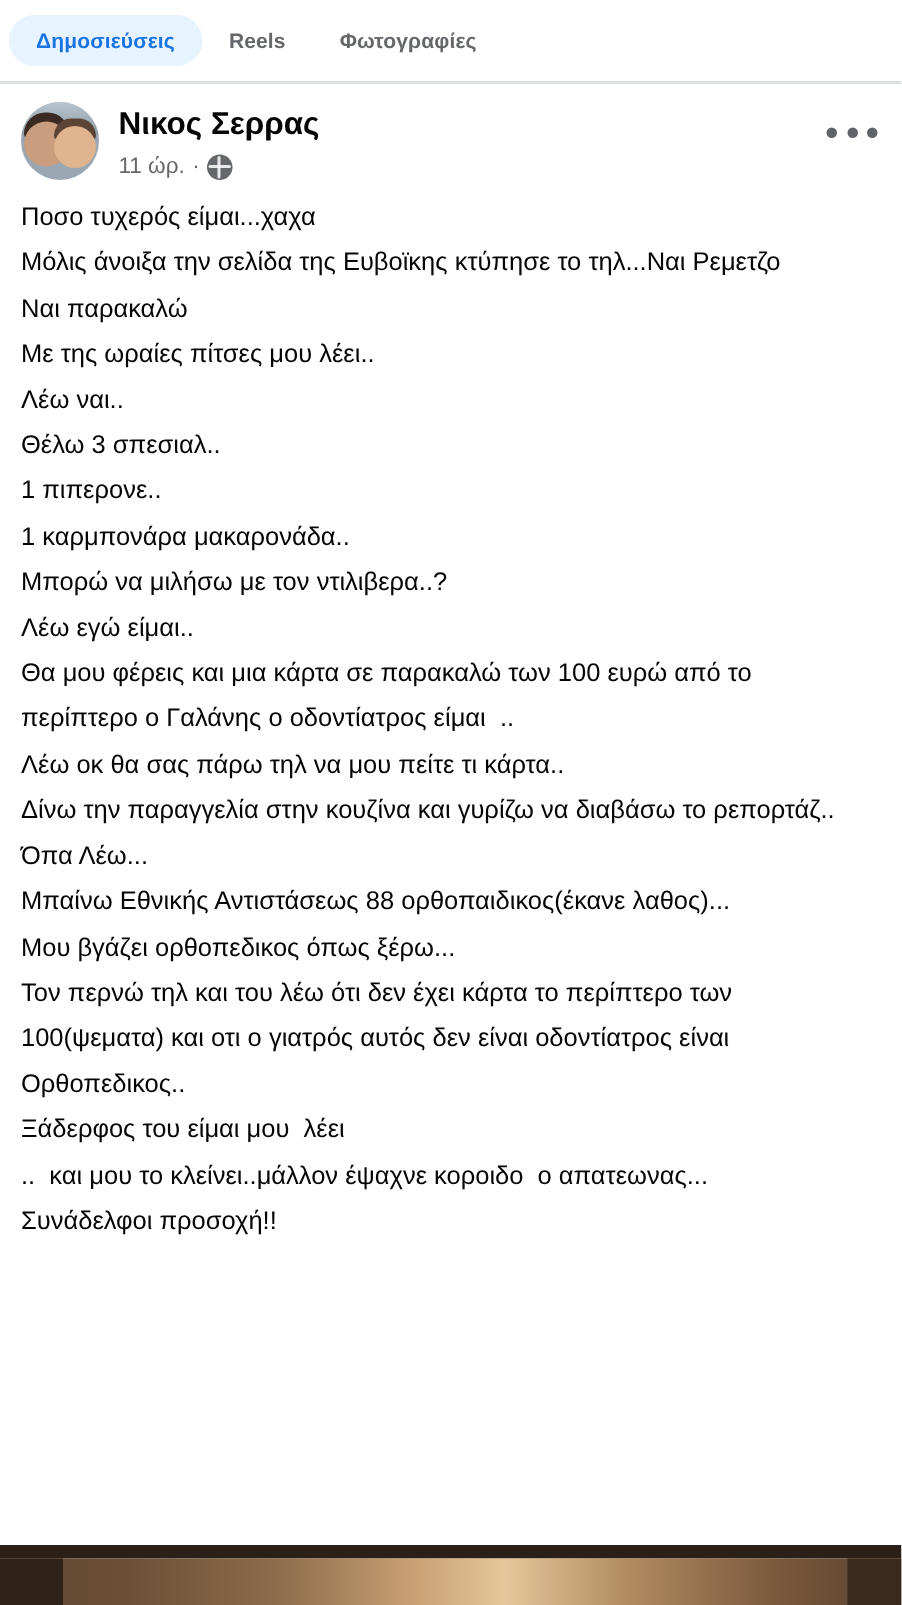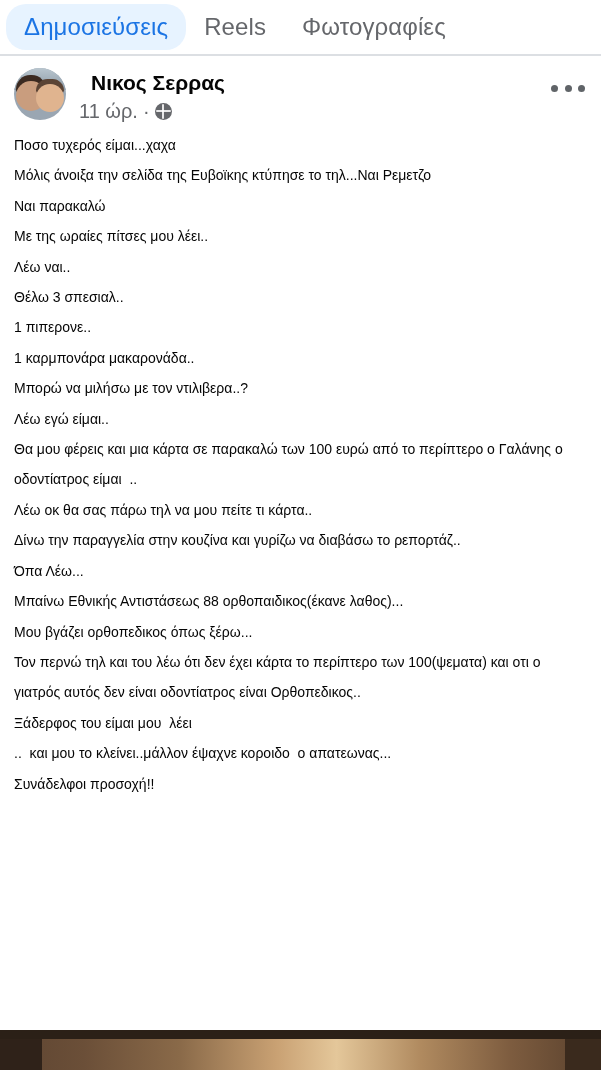--- a/index.html
+++ b/index.html
@@ -19,22 +19,22 @@
   
   .tabbar {
     display: flex;
     align-items: center;
     height: 54px;
     padding: 0 6px;
     box-sizing: border-box;
     background: #ffffff;
   }
   .tab {
-    font-size: 24px;
-    font-weight: normal;
+    font-size: 14px;
+    font-weight: bold;
     padding: 9px 18px;
     border-radius: 20px;
     white-space: nowrap;
     color: #65676b;
     letter-spacing: 0.1px;
     text-align: right;
   }
   .tab.active {
     color: #1b74e4;
     background: #e7f3ff;
@@ -103,26 +103,25 @@
     display: flex;
     flex-direction: column;
     justify-content: center;
     padding-top: 2px;
   }
   .author {
     font-size: 21px;
     font-weight: bold;
     color: #050505;
     line-height: 26px;
-    margin-left: 12px;
   }
   .meta {
     display: flex;
     align-items: center;
-    font-size: 20px;
+    font-size: 15px;
     color: #65676b;
     margin-top: 6px;
     line-height: 18px;
   }
   .meta .sep {
     margin: 0 5px;
   }
   .globe {
     width: 17px;
     height: 17px;
@@ -163,21 +162,21 @@
     width: 7px;
     height: 7px;
     border-radius: 50%;
     background: #606468;
     display: block;
   }
 
   
   .post-body {
     padding: 4px 24px 0 14px;
-    font-size: 14px;
+    font-size: 17px;
     line-height: 30.4px;
     color: #050505;
     white-space: pre-wrap;
     word-wrap: break-word;
   }
 
   
   .photo-strip {
     position: absolute;
     left: 0;

